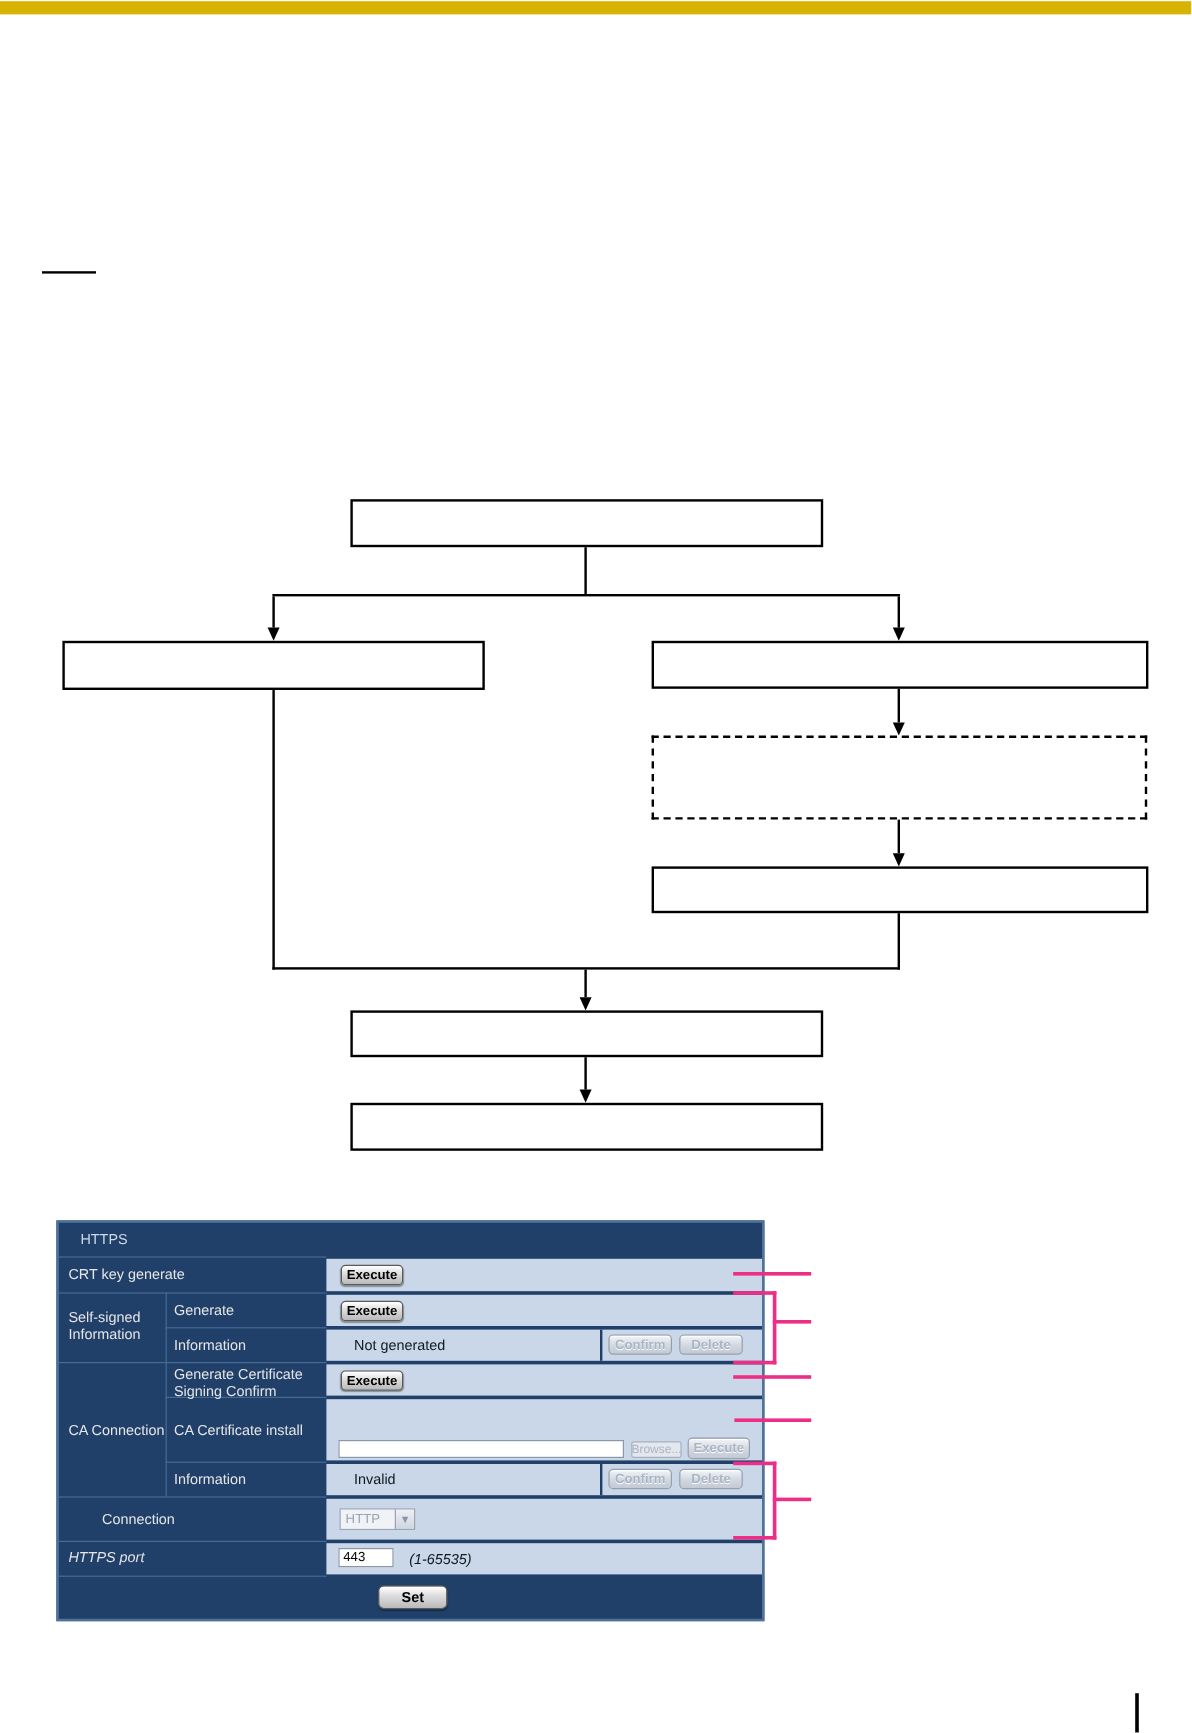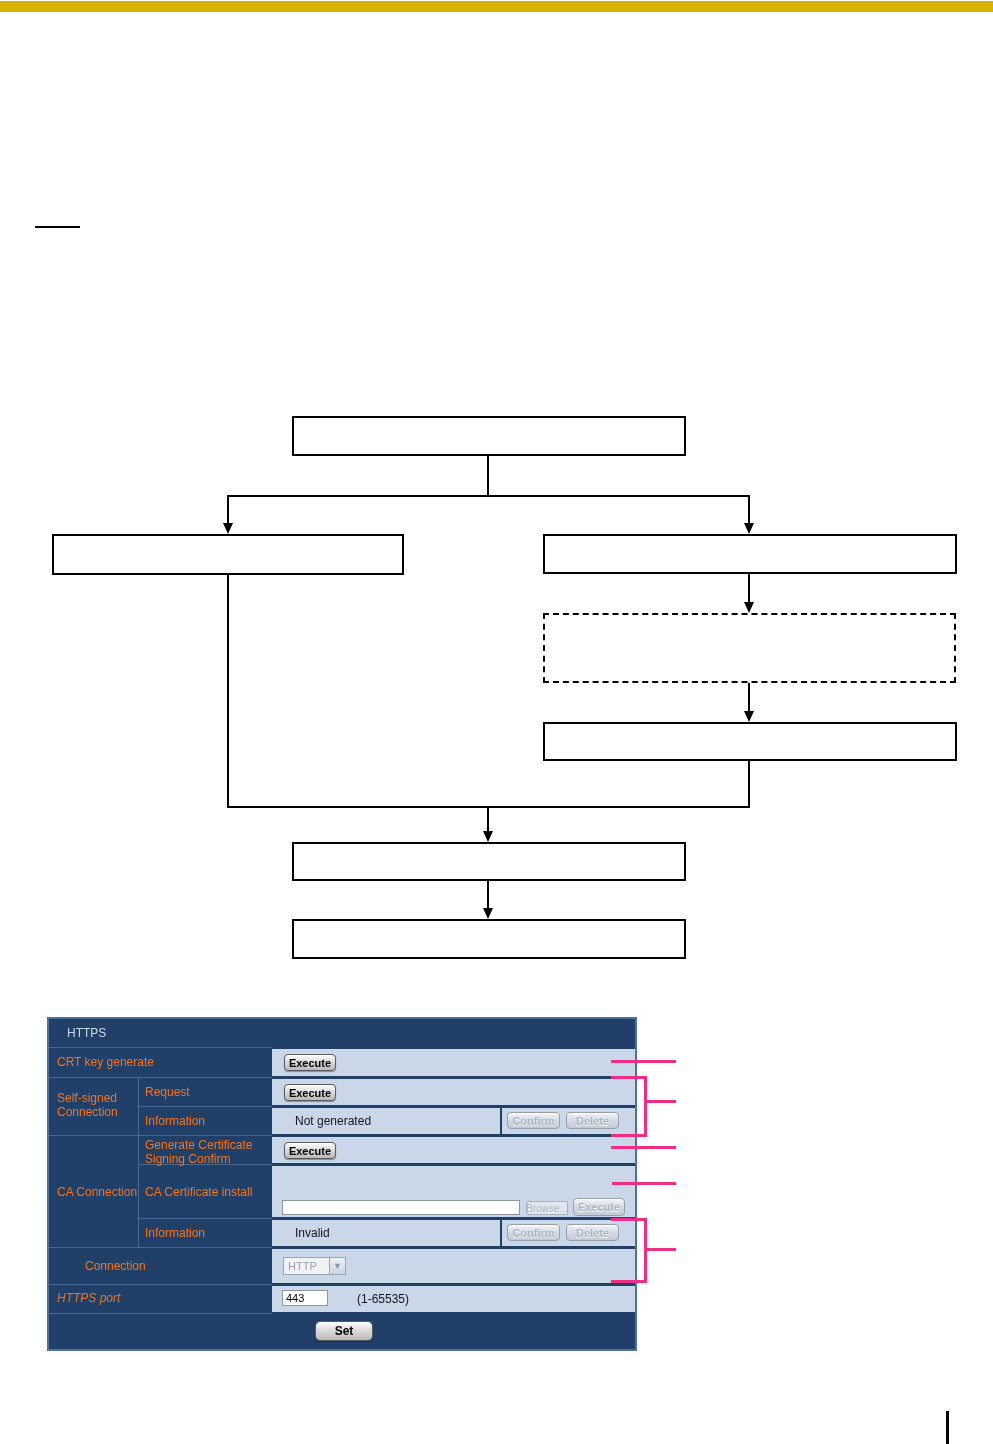--- a/index.html
+++ b/index.html
@@ -22,21 +22,21 @@
   .fc-head{position:absolute;width:0;height:0;border-left:5px solid transparent;
            border-right:5px solid transparent;border-top:11px solid #000;}
 
   
   .panel{position:absolute;left:47px;top:1017px;width:590px;height:334px;box-sizing:border-box;
          background:#20406a;border:2px solid #4f7299;}
   .p-light{position:absolute;left:223px;width:363px;background:#c9d7e9;}
   .p-divider-h{position:absolute;left:0;width:223px;height:1px;background:#456b94;}
   .p-divider-v{position:absolute;left:89px;width:1px;background:#456b94;}
   .p-divider-content{position:absolute;width:2px;background:#20406a;}
-  .p-label{position:absolute;color:#f97316;font-size:12px;line-height:14px;}
+  .p-label{position:absolute;color:#e5e5e5;font-size:12px;line-height:14px;}
   .p-title{position:absolute;color:#cdd9e8;font-size:12px;}
   .p-value{position:absolute;color:#10181f;font-size:12px;}
 
   .btn{position:absolute;box-sizing:border-box;border-radius:4px;font-size:11px;font-weight:bold;
        text-align:center;border:1px solid #5a5a5a;color:#000;
        background:linear-gradient(#ffffff,#dcdcdc 45%,#b9b9b9);
        box-shadow:inset 0 1px 0 #fff, 0 1px 1px rgba(0,0,0,.35);
        display:flex;align-items:center;justify-content:center;cursor:pointer;}
   .btn.disabled{border:1px solid #95a0ae;color:#a9b5c4;
        background:linear-gradient(#f3f5f8,#d2d8e0 55%,#c3cad4);
@@ -118,22 +118,22 @@
     <div class="p-divider-h" style="top:145px;left:89px;width:134px;"></div>
     <div class="p-divider-h" style="top:199px;left:89px;width:134px;"></div>
     <div class="p-divider-h" style="top:228px;"></div>
     <div class="p-divider-h" style="top:265px;"></div>
     <div class="p-divider-h" style="top:294px;"></div>
     <div class="p-divider-v" style="top:58px;height:170px;"></div>
 
     <div class="p-title" style="left:18px;top:7px;">HTTPS</div>
 
     <div class="p-label" style="left:8px;top:36px;width:130px;">CRT key generate</div>
-    <div class="p-label" style="left:8px;top:72px;width:78px;">Self-signed Connection</div>
-    <div class="p-label" style="left:96px;top:66px;width:125px;">Request</div>
+    <div class="p-label" style="left:8px;top:72px;width:78px;">Self-signed Information</div>
+    <div class="p-label" style="left:96px;top:66px;width:125px;">Generate</div>
     <div class="p-label" style="left:96px;top:95px;width:125px;">Information</div>
     <div class="p-label" style="left:8px;top:166px;width:82px;">CA Connection</div>
     <div class="p-label" style="left:96px;top:119px;width:126px;">Generate Certificate Signing Confirm</div>
     <div class="p-label" style="left:96px;top:166px;width:126px;">CA Certificate install</div>
     <div class="p-label" style="left:96px;top:207px;width:125px;">Information</div>
     <div class="p-label" style="left:8px;top:240px;width:130px;margin-left:28px;">Connection</div>
     <div class="p-label" style="left:8px;top:272px;width:130px;font-style:italic;">HTTPS port</div>
 
     <div class="btn" style="left:235px;top:35px;width:52px;height:17px;">Execute</div>
 
@@ -154,21 +154,21 @@
     <div class="p-divider-content" style="left:451px;top:201px;height:26px;"></div>
     <div class="btn disabled" style="left:458px;top:205px;width:53px;height:17px;">Confirm</div>
     <div class="btn disabled" style="left:517px;top:205px;width:53px;height:17px;">Delete</div>
 
     <div class="sel" style="left:234px;top:238px;">
       <div class="val">HTTP</div>
       <div class="arr">▼</div>
     </div>
 
     <input class="txt-input" style="left: 233px; top: 271px; width: 46px; height: 16px;" value="443">
-    <div class="p-value" style="left:308px;top:273px;">(1-65535)</div>
+    <div class="p-value" style="left:292px;top:273px;font-style:italic;">(1-65535)</div>
 
     <div class="btn" style="left:266px;top:302px;width:58px;height:20px;font-size:12px;border-radius:5px;">Set</div>
   </div>
 
   <div>
     <div class="pk" style="left:611px;top:1060px;width:65px;height:3px;"></div>
 
     <div class="pk" style="left:611px;top:1076px;width:36px;height:3px;"></div>
     <div class="pk" style="left:644px;top:1076px;width:3px;height:61px;"></div>
     <div class="pk" style="left:611px;top:1134px;width:36px;height:3px;"></div>

